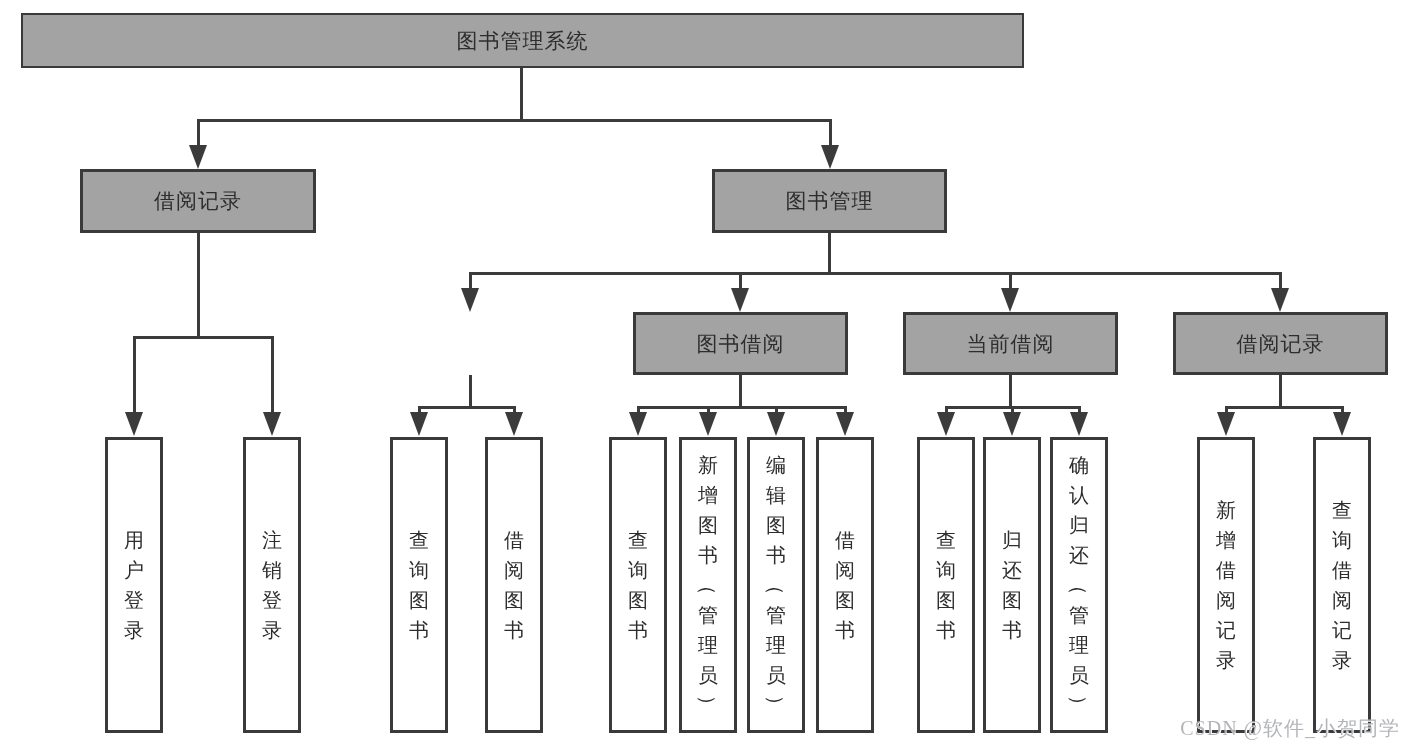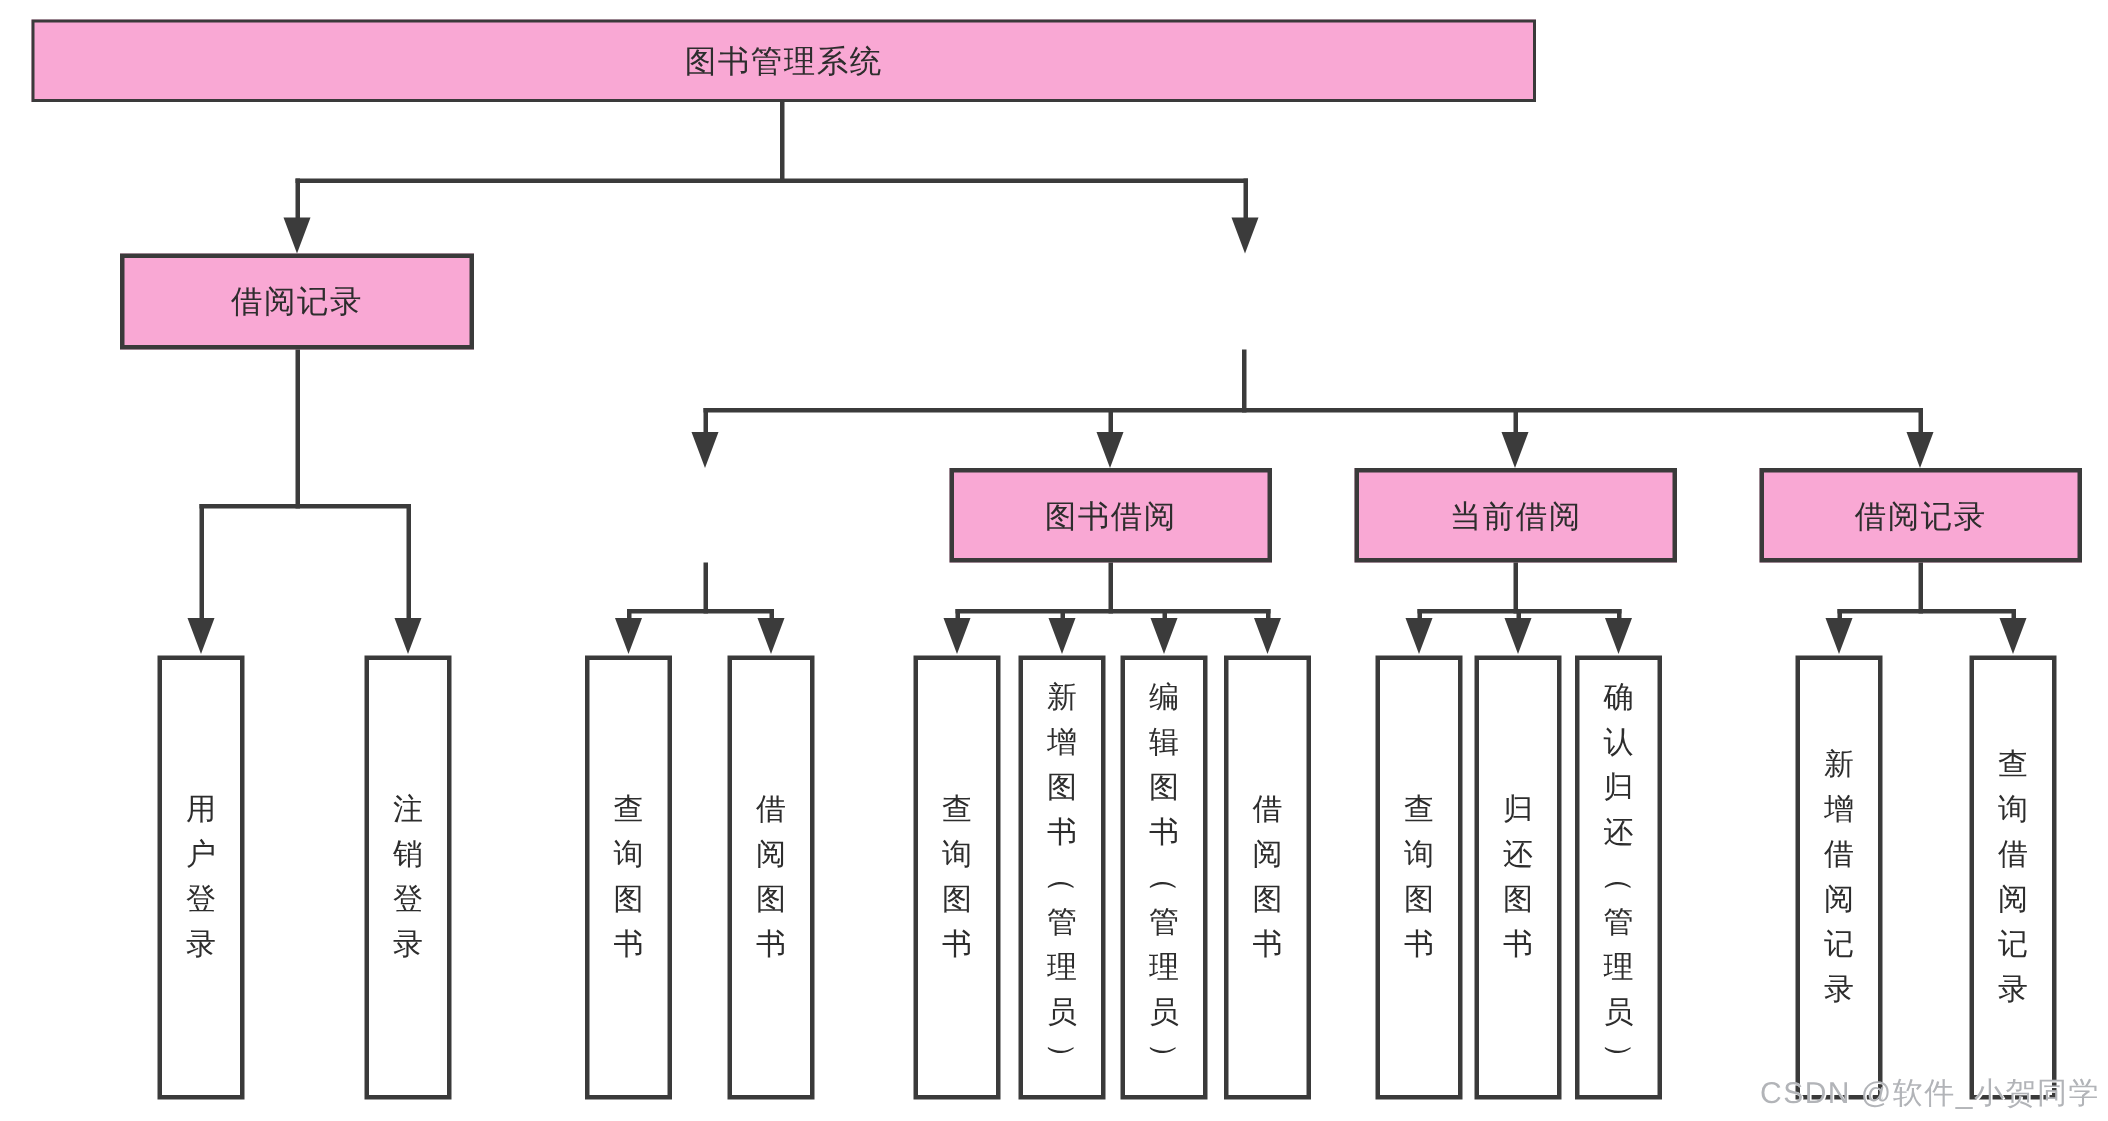--- a/index.html
+++ b/index.html
@@ -2,62 +2,65 @@
 <html><head>
 <meta charset="utf-8">
 <style>
   html,body{margin:0;padding:0;background:#ffffff;}
   .canvas{
     position:relative;width:1405px;height:747px;background:#ffffff;
     font-family:"Liberation Sans","DejaVu Sans",sans-serif;color:#2d2d2d;
     overflow:hidden;
   }
   .box{
-    position:absolute;background:#f9a8d4;border:3px solid #3a3a3a;
+    position:absolute;background:#a3a3a3;border:3px solid #3a3a3a;
     box-sizing:border-box;display:flex;align-items:center;justify-content:center;
   }
   .box.root{border-width:2px;}
   .hlabel{font-size:21px;letter-spacing:1px;white-space:nowrap;}
   .vtext{
     position:absolute;background:#ffffff;border:3px solid #3a3a3a;
     box-sizing:border-box;display:flex;flex-direction:column;
     align-items:center;justify-content:center;
   }
   .vtext span{height:30px;line-height:30px;font-size:20px;display:block;}
   .vtext span.rot{transform:rotate(90deg);}
   .vline{position:absolute;width:3px;background:#3b3b3b;}
   .hline{position:absolute;height:3px;background:#3b3b3b;}
   .arrow{
     position:absolute;width:0;height:0;
     border-left:9px solid transparent;border-right:9px solid transparent;
     border-top:24px solid #3b3b3b;
   }
   .watermark{
     position:absolute;right:5px;bottom:5px;font-size:20px;color:#b2b4b8;
-    text-shadow:1px 1px 0 #ffffff;letter-spacing:1px;white-space:nowrap;
+    text-shadow:1px 1px 0 #ffffff;letter-spacing:1px;white-space:nowrap;font-family:Liberation Serif, serif;
   }
 </style>
 </head>
 <body>
 
 <div class="canvas">
 
   <div class="box root" style="left:21px;top:13px;width:1003px;height:55px">
     <span class="hlabel">图书管理系统</span>
   </div>
 
   <div class="vline" style="left:520px;top:68px;height:53px"></div>
   <div class="hline" style="left:197px;top:119px;width:635px"></div>
   <div class="vline" style="left:197px;top:119px;height:29px"></div>
   <div class="vline" style="left:829px;top:119px;height:29px"></div>
   <div class="arrow" style="left:189px;top:145px"></div>
   <div class="arrow" style="left:821px;top:145px"></div>
 
   <div class="box" style="left:80px;top:169px;width:236px;height:64px">
     <span class="hlabel">借阅记录</span>
+  </div>
+  <div class="box" style="left:712px;top:169px;width:235px;height:64px">
+    <span class="hlabel">图书管理</span>
   </div>
 
   <div class="vline" style="left:197px;top:233px;height:106px"></div>
   <div class="hline" style="left:133px;top:336px;width:141px"></div>
   <div class="vline" style="left:133px;top:336px;height:78px"></div>
   <div class="vline" style="left:271px;top:336px;height:78px"></div>
   <div class="arrow" style="left:125px;top:412px"></div>
   <div class="arrow" style="left:263px;top:412px"></div>
 
   <div class="vline" style="left:828px;top:233px;height:42px"></div>

